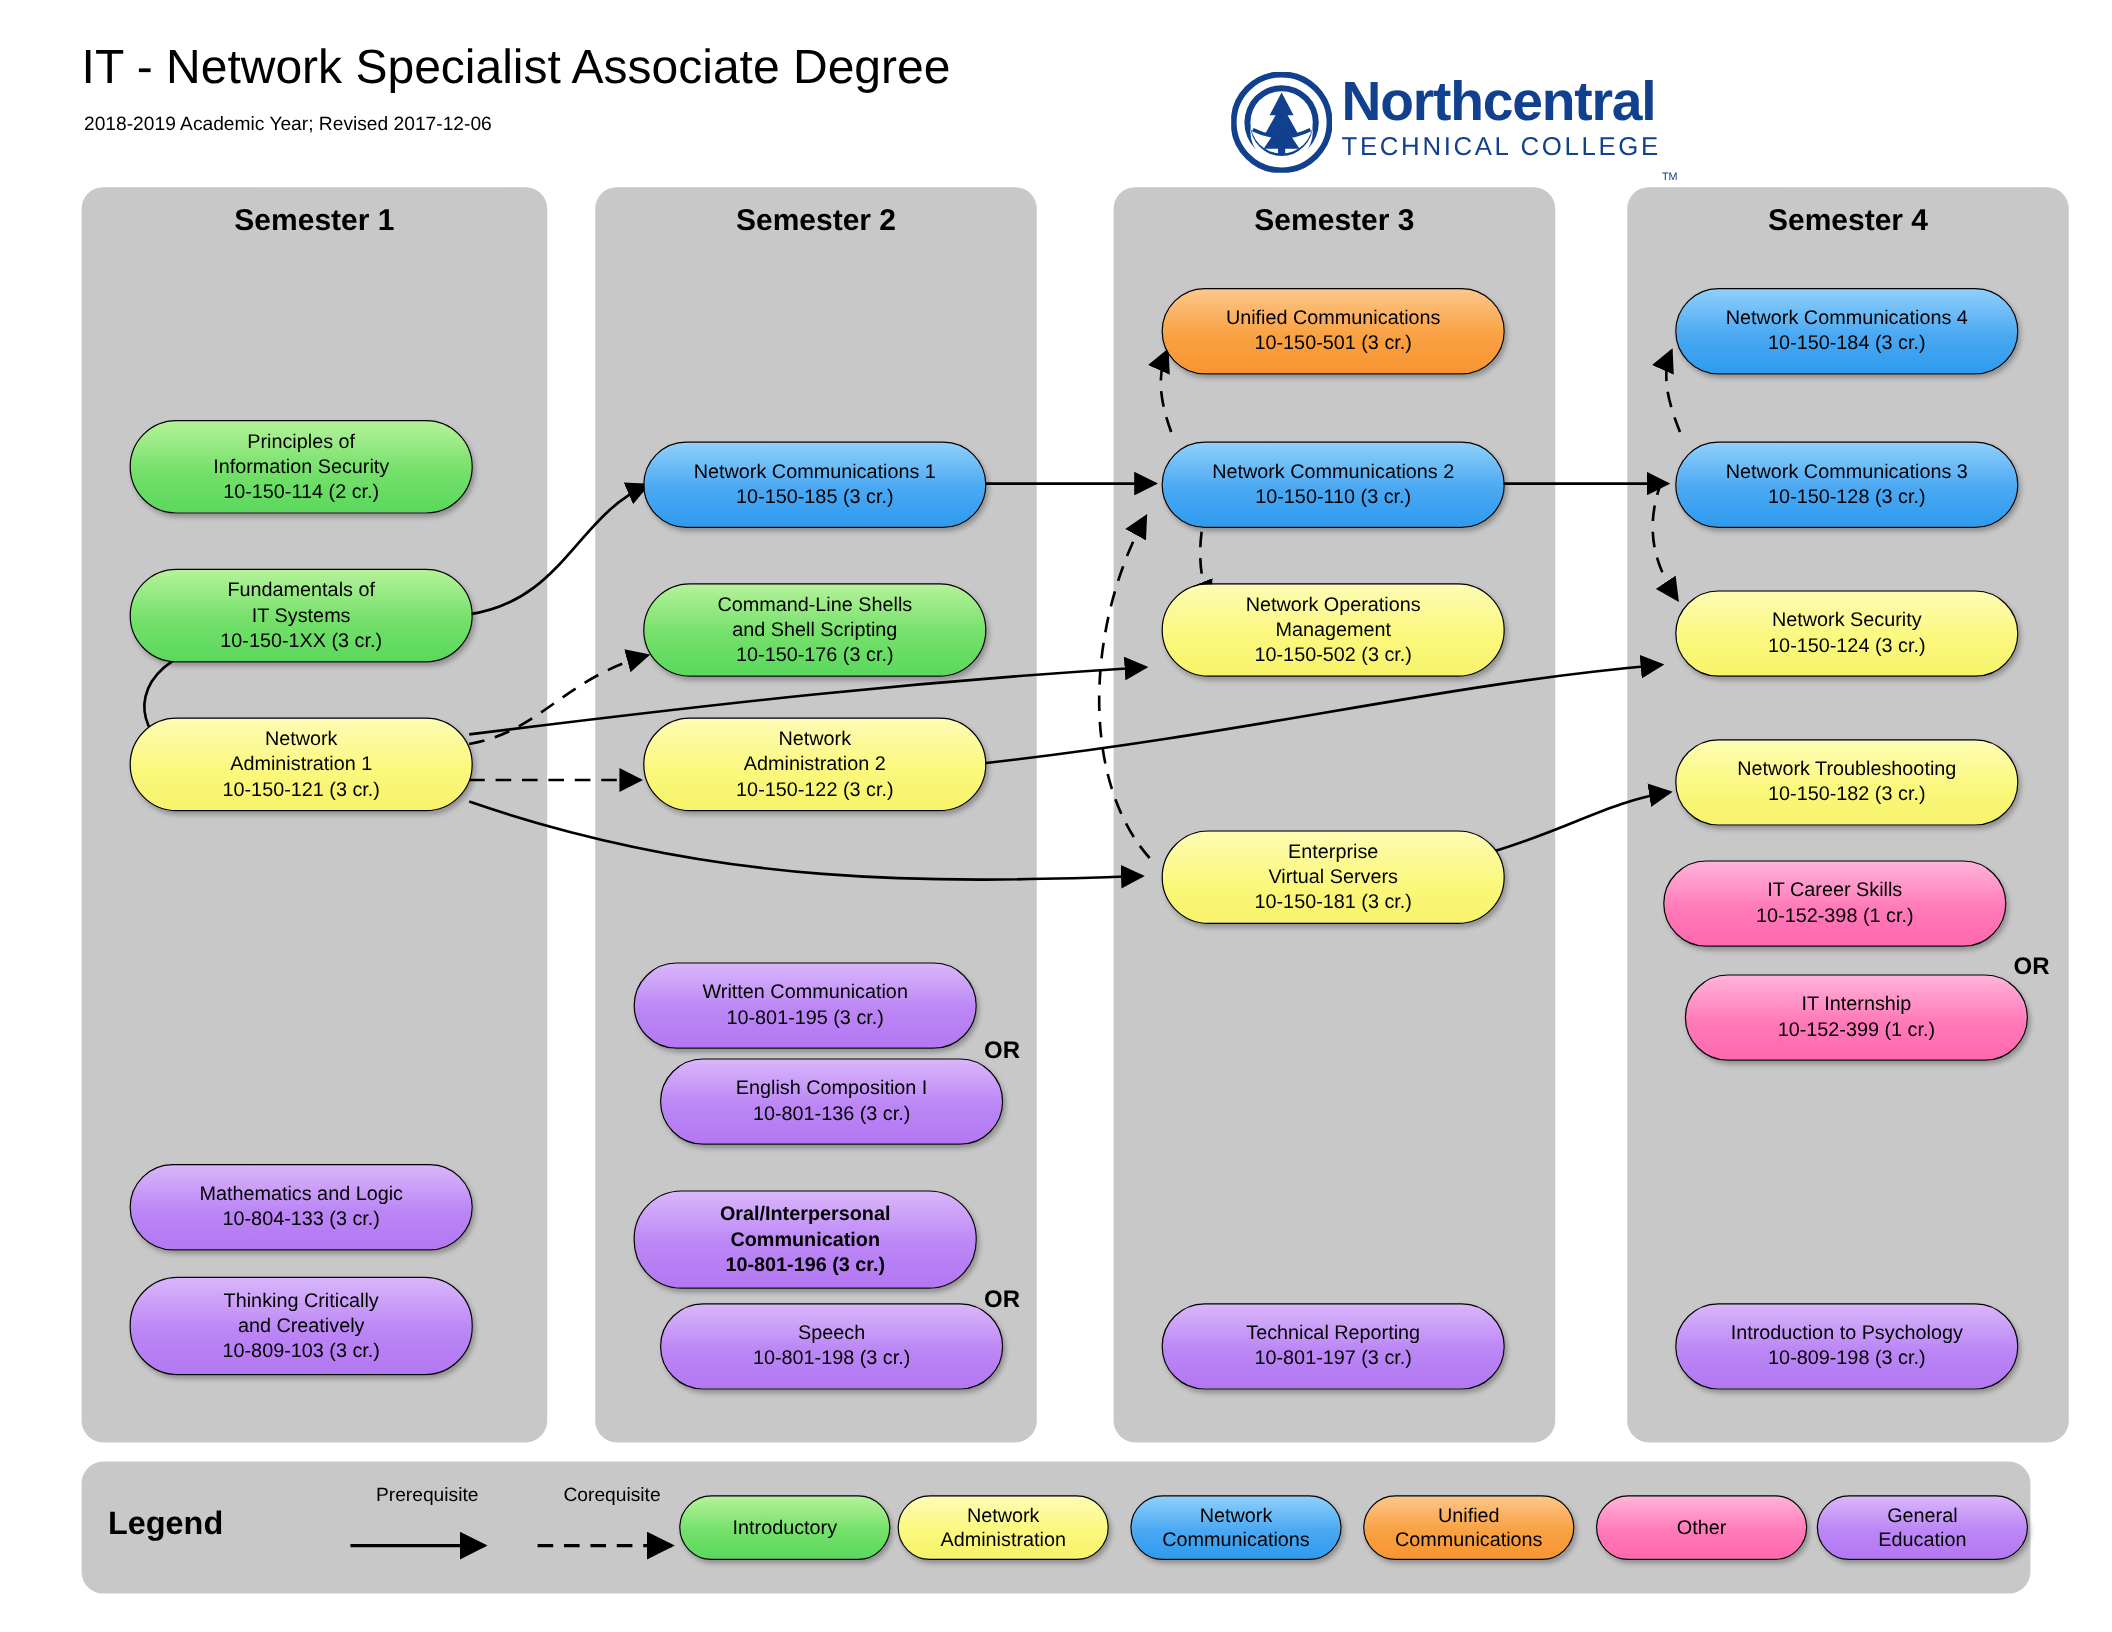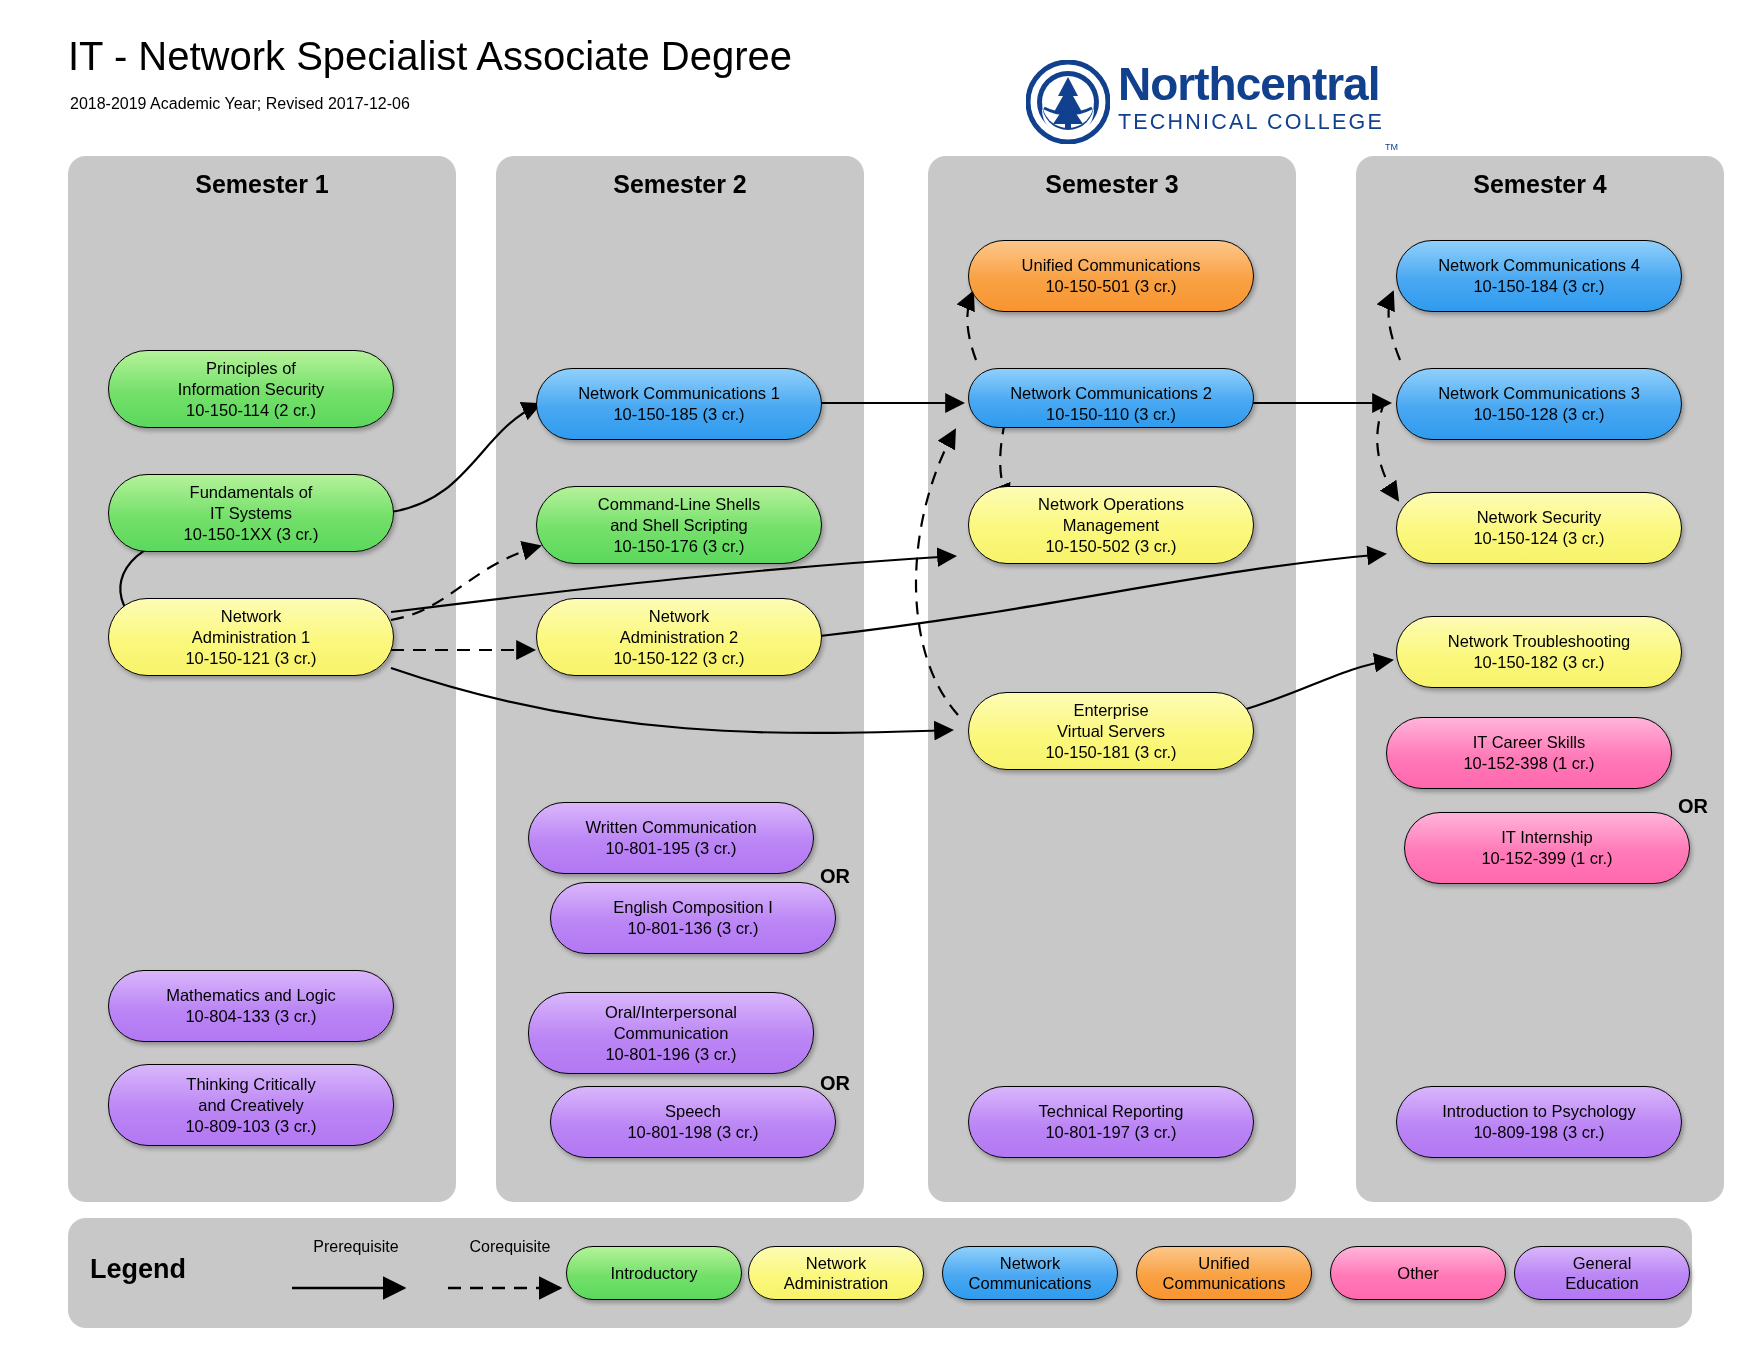--- a/index.html
+++ b/index.html
@@ -304,42 +304,42 @@
   </div>
 </div>
 <div class="node c-gened" style="left:550px; top:882px; width:286px; height:72px;">
   <div>
     <span>English Composition I</span><br>
     <span>10-801-136 (3 cr.)</span>
   </div>
 </div>
 <div class="or-label" style="left:820px; top:865px;">OR</div>
 
-<div class="node c-gened" style="left:528px; top:992px; width:286px; height:82px;">
+<div class="node c-gened" style="left:528px; top:992px; width:286px; height:82px;font-weight:bold;">
   <div>
     <span>Oral/Interpersonal</span><br>
     <span>Communication</span><br>
     <span>10-801-196 (3 cr.)</span>
   </div>
 </div>
 <div class="node c-gened" style="left:550px; top:1086px; width:286px; height:72px;">
   <div>
     <span>Speech</span><br>
     <span>10-801-198 (3 cr.)</span>
   </div>
 </div>
 <div class="or-label" style="left:820px; top:1072px;">OR</div>
 
 <div class="node c-unicom" style="left:968px; top:240px; width:286px; height:72px;">
   <div>
     <span>Unified Communications</span><br>
     <span>10-150-501 (3 cr.)</span>
   </div>
 </div>
-<div class="node c-netcom" style="left:968px; top:368px; width:286px; height:60px;align-items:flex-end;">
+<div class="node c-netcom" style="left:968px; top:368px; width:286px; height:72px;">
   <div>
     <span>Network Communications 2</span><br>
     <span>10-150-110 (3 cr.)</span>
   </div>
 </div>
 <div class="node c-netadm" style="left:968px; top:486px; width:286px; height:78px;">
   <div>
     <span>Network Operations</span><br>
     <span>Management</span><br>
     <span>10-150-502 (3 cr.)</span>

